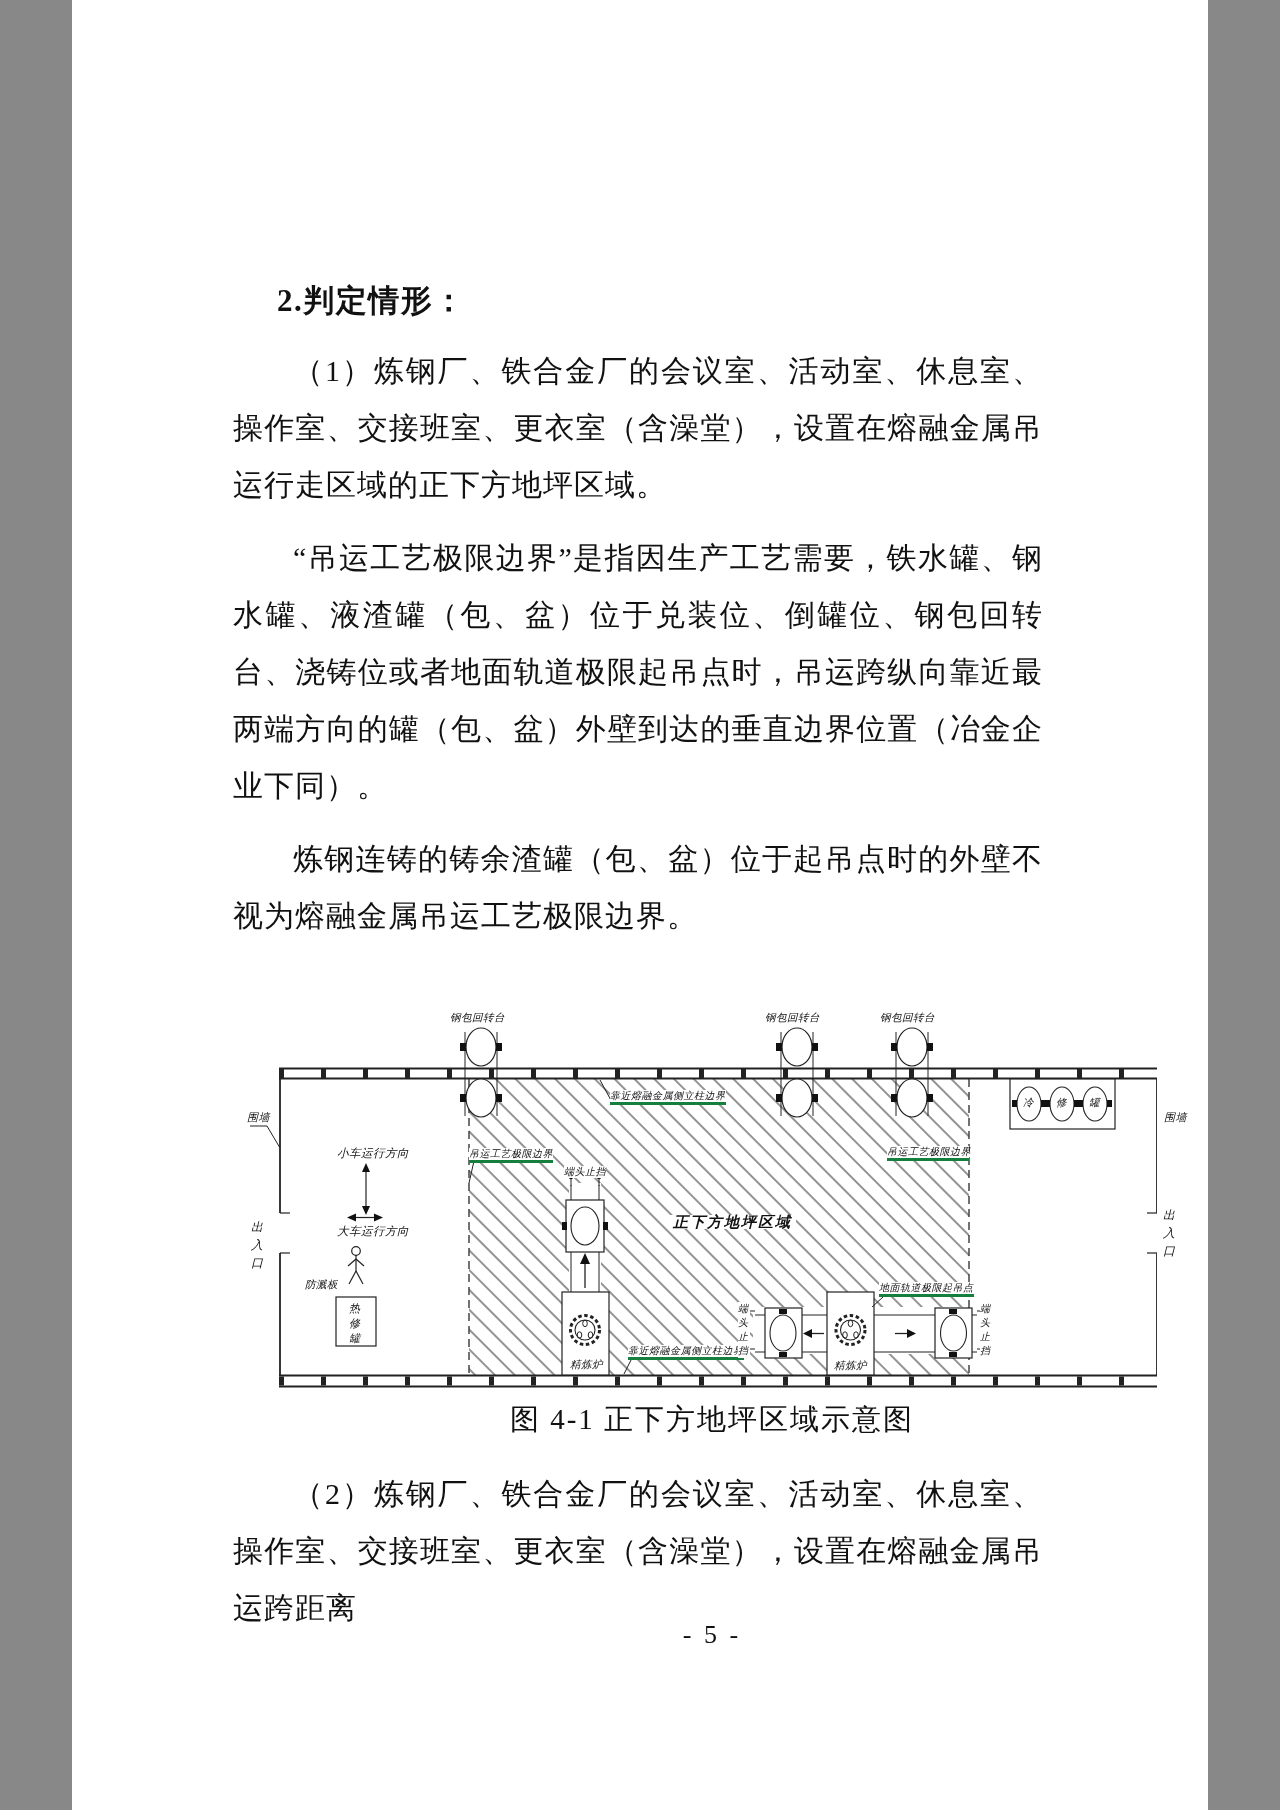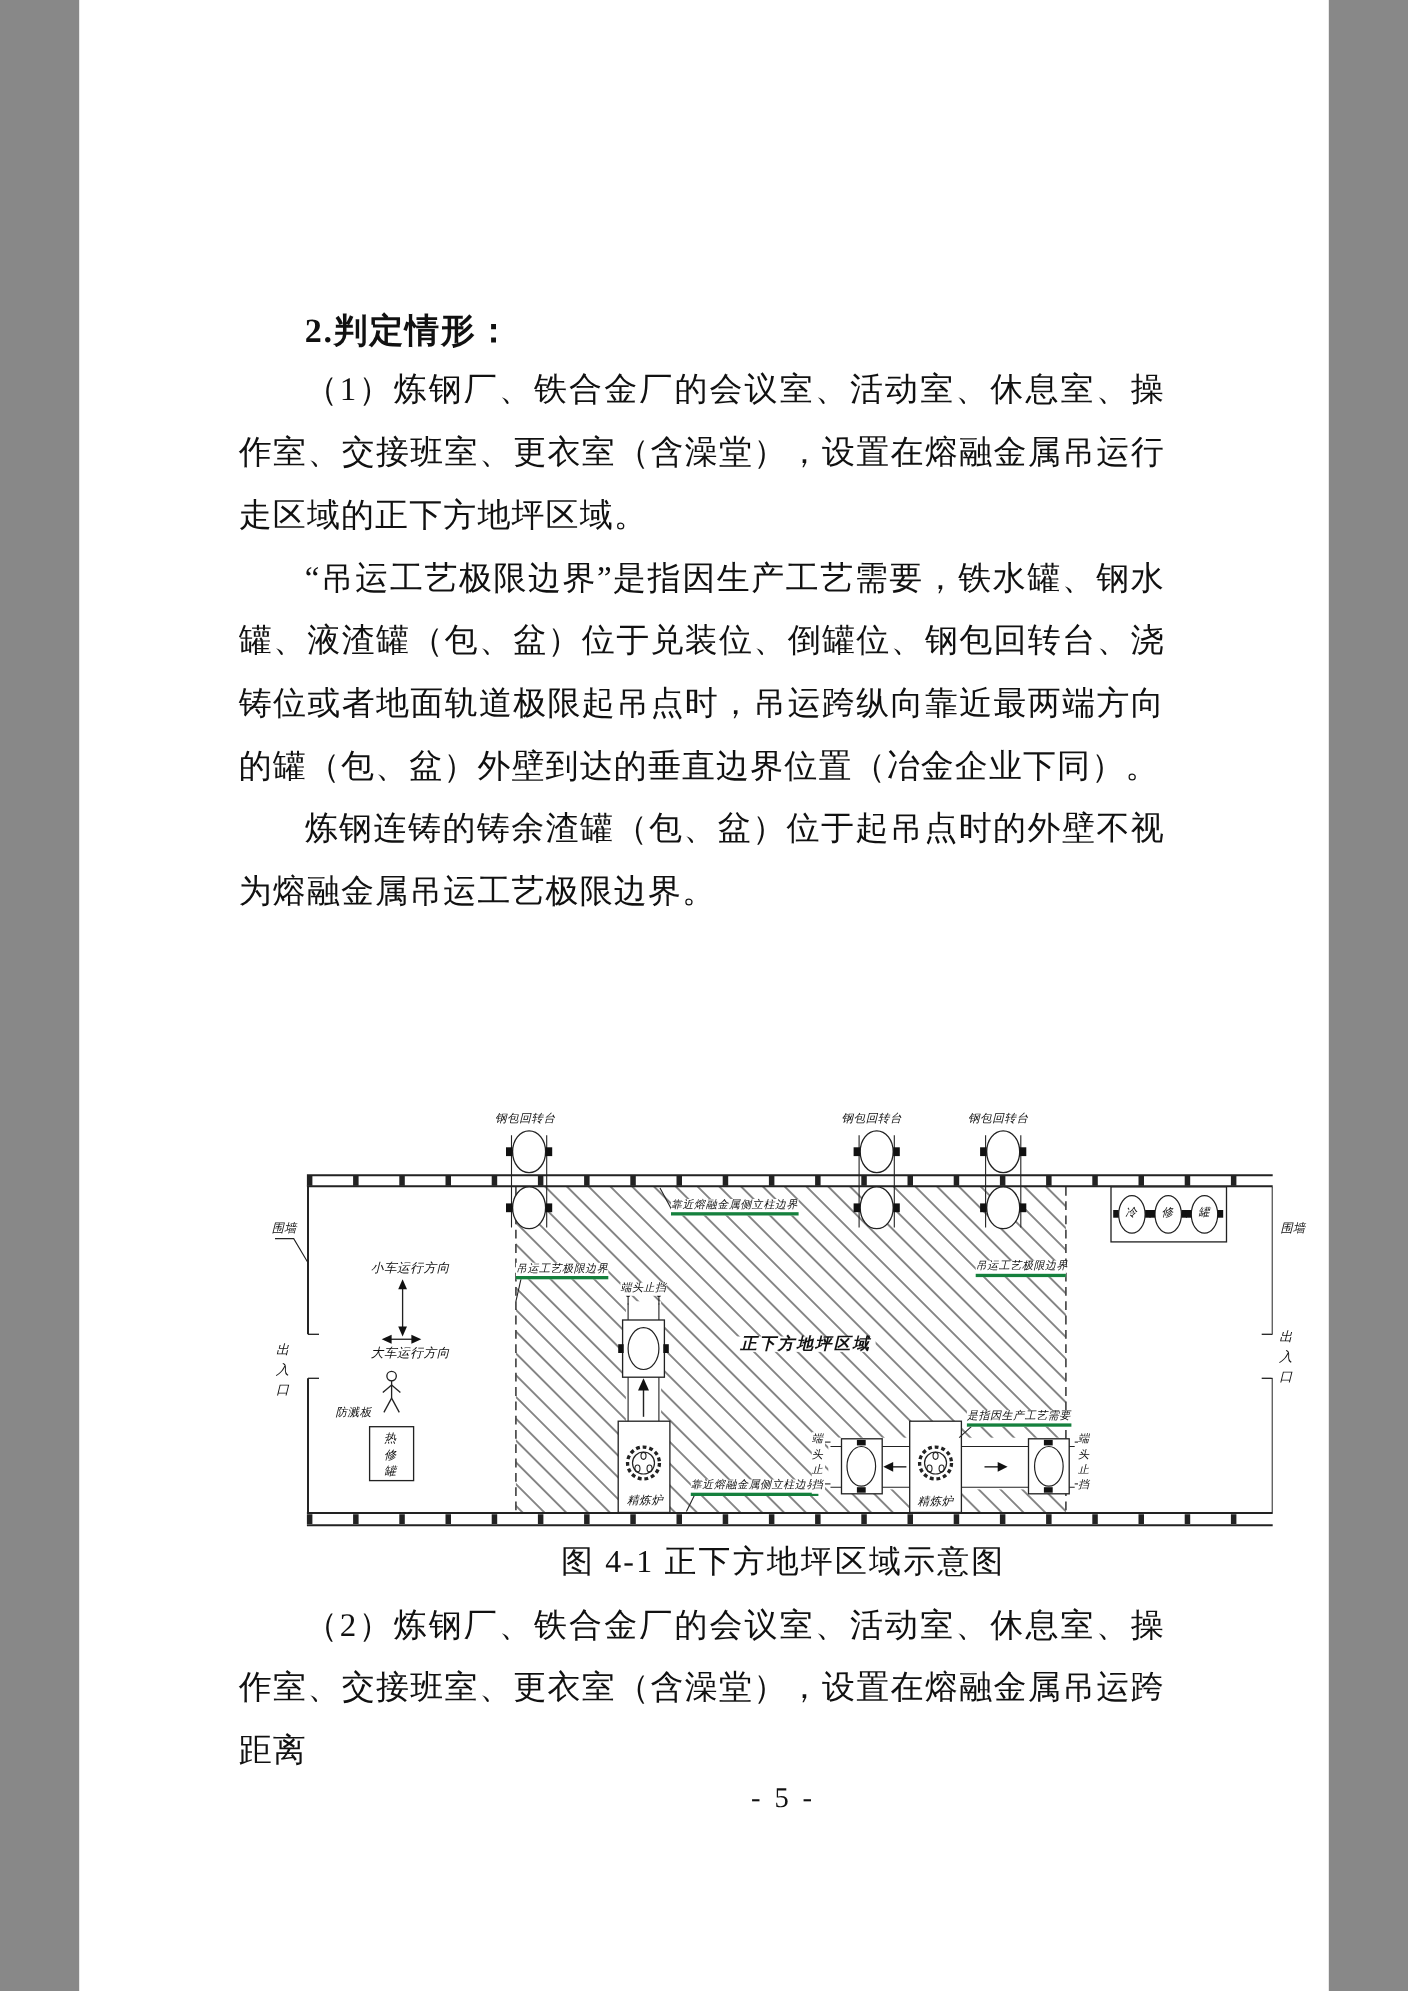--- a/index.html
+++ b/index.html
@@ -9,21 +9,21 @@
     overflow:hidden;margin:0 auto;
   }
   .heading{
     position:absolute;left:205px;top:280px;font-size:31px;font-weight:bold;
     letter-spacing:1.5px;white-space:nowrap;
   }
   .bodyblock{
     position:absolute;left:145px;width:842px;font-size:30px;line-height:57px;
     letter-spacing:1px;text-align:justify;text-justify:inter-ideograph;
   }
-  .bodyblock p{margin:0;text-indent:2em;}
+  .bodyblock p{margin:16px;text-indent:2em;}
   .block1{top:326px;}
   .block2{top:1449px;}
   .caption{
     position:absolute;left:0;top:1400px;width:1280px;text-align:center;
     font-size:29px;letter-spacing:2px;
   }
   .pagenum{
     position:absolute;left:0;top:1620px;width:1280px;text-align:center;
     font-size:26px;letter-spacing:3px;
   }
@@ -250,21 +250,21 @@
 
     <div class="dlab ul" style="left:393px;top:82px;font-size:10px;">靠近熔融金属侧立柱边界</div>
     <div class="dlab ul" style="left:411px;top:337px;font-size:10px;">靠近熔融金属侧立柱边界</div>
 
     <div class="dlab" style="left:347px;top:158px;font-size:10px;">端头止挡</div>
     <div class="dlab vtext v4" style="left:521px;top:294px;">端头止挡</div>
     <div class="dlab vtext v4" style="left:763px;top:294px;">端头止挡</div>
 
     <div class="dlab bigzone" style="left:452px;top:207px;text-align:center;">正下方地坪区域</div>
 
-    <div class="dlab ul" style="left:662px;top:274px;font-size:10px;">是指因生产工艺需要</div>
+    <div class="dlab ul" style="left:662px;top:274px;font-size:10px;">地面轨道极限起吊点</div>
 
     <div class="dlab nobg" style="left:806px;top:89px;">冷</div>
     <div class="dlab nobg" style="left:839px;top:89px;">修</div>
     <div class="dlab nobg" style="left:872px;top:89px;">罐</div>
 
     <div class="dlab nobg" style="left:353px;top:351px;">精炼炉</div>
     <div class="dlab nobg" style="left:617px;top:352px;">精炼炉</div>
   </div>
 
   <div class="caption">图 4-1  正下方地坪区域示意图</div>

